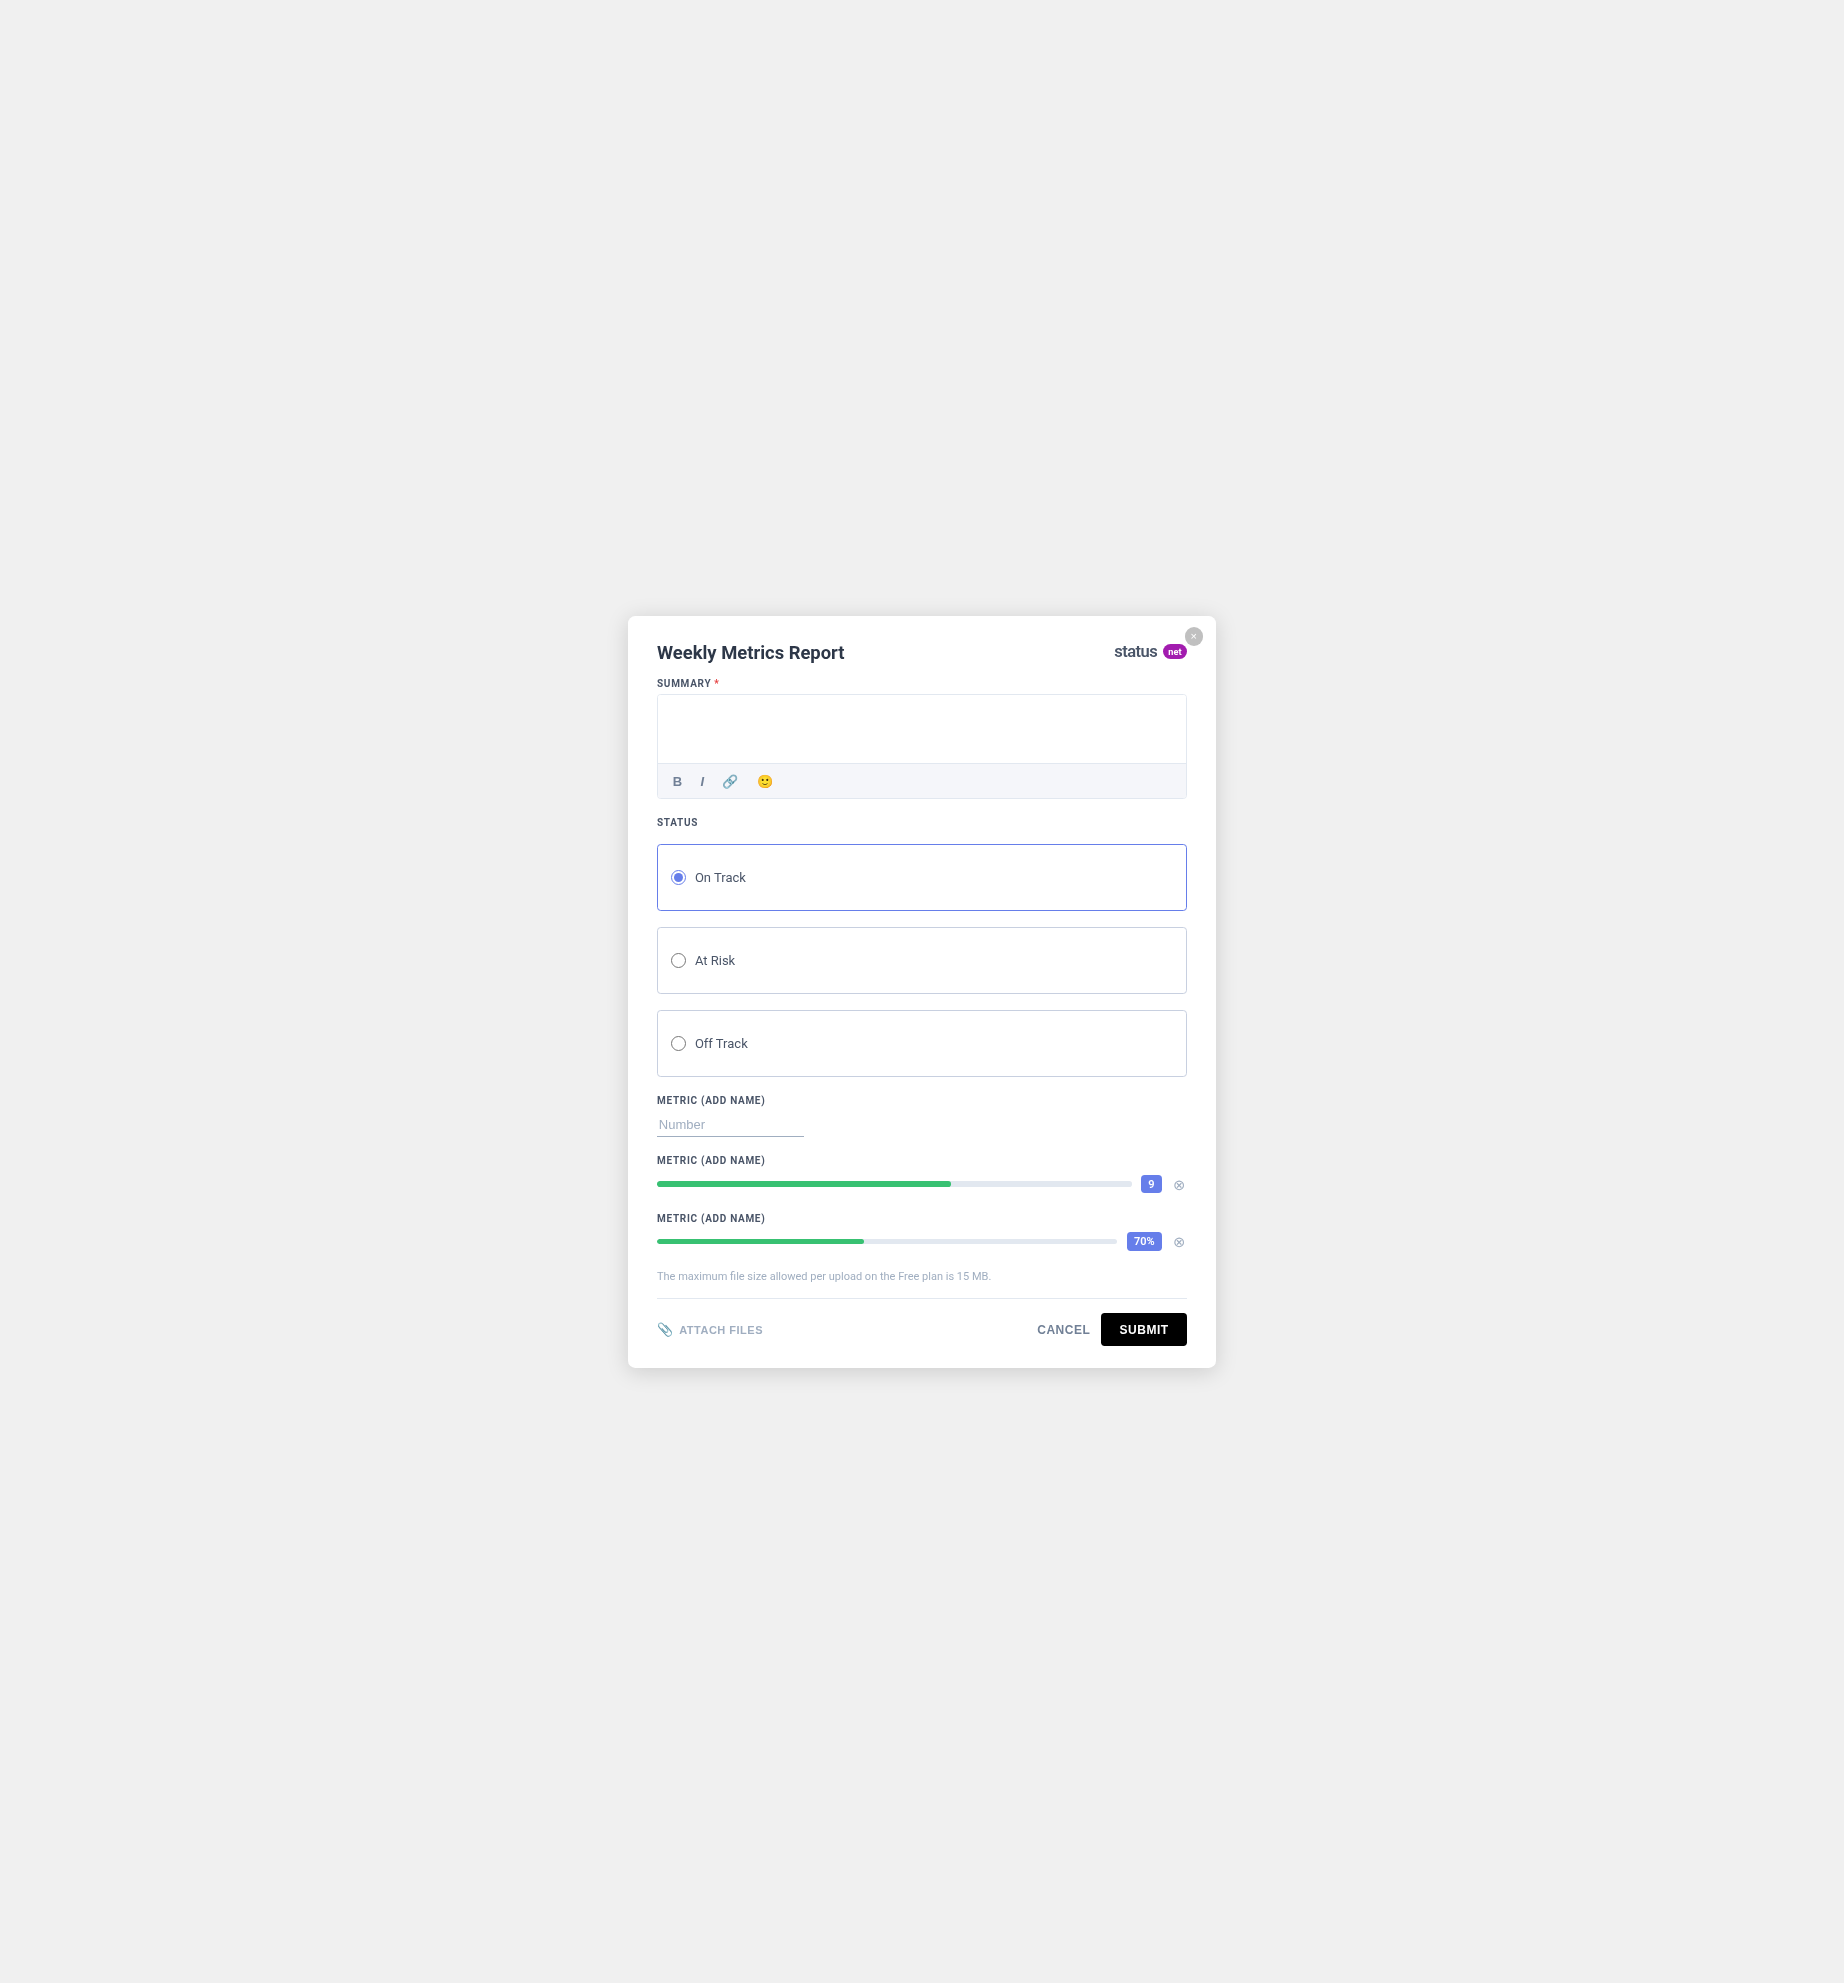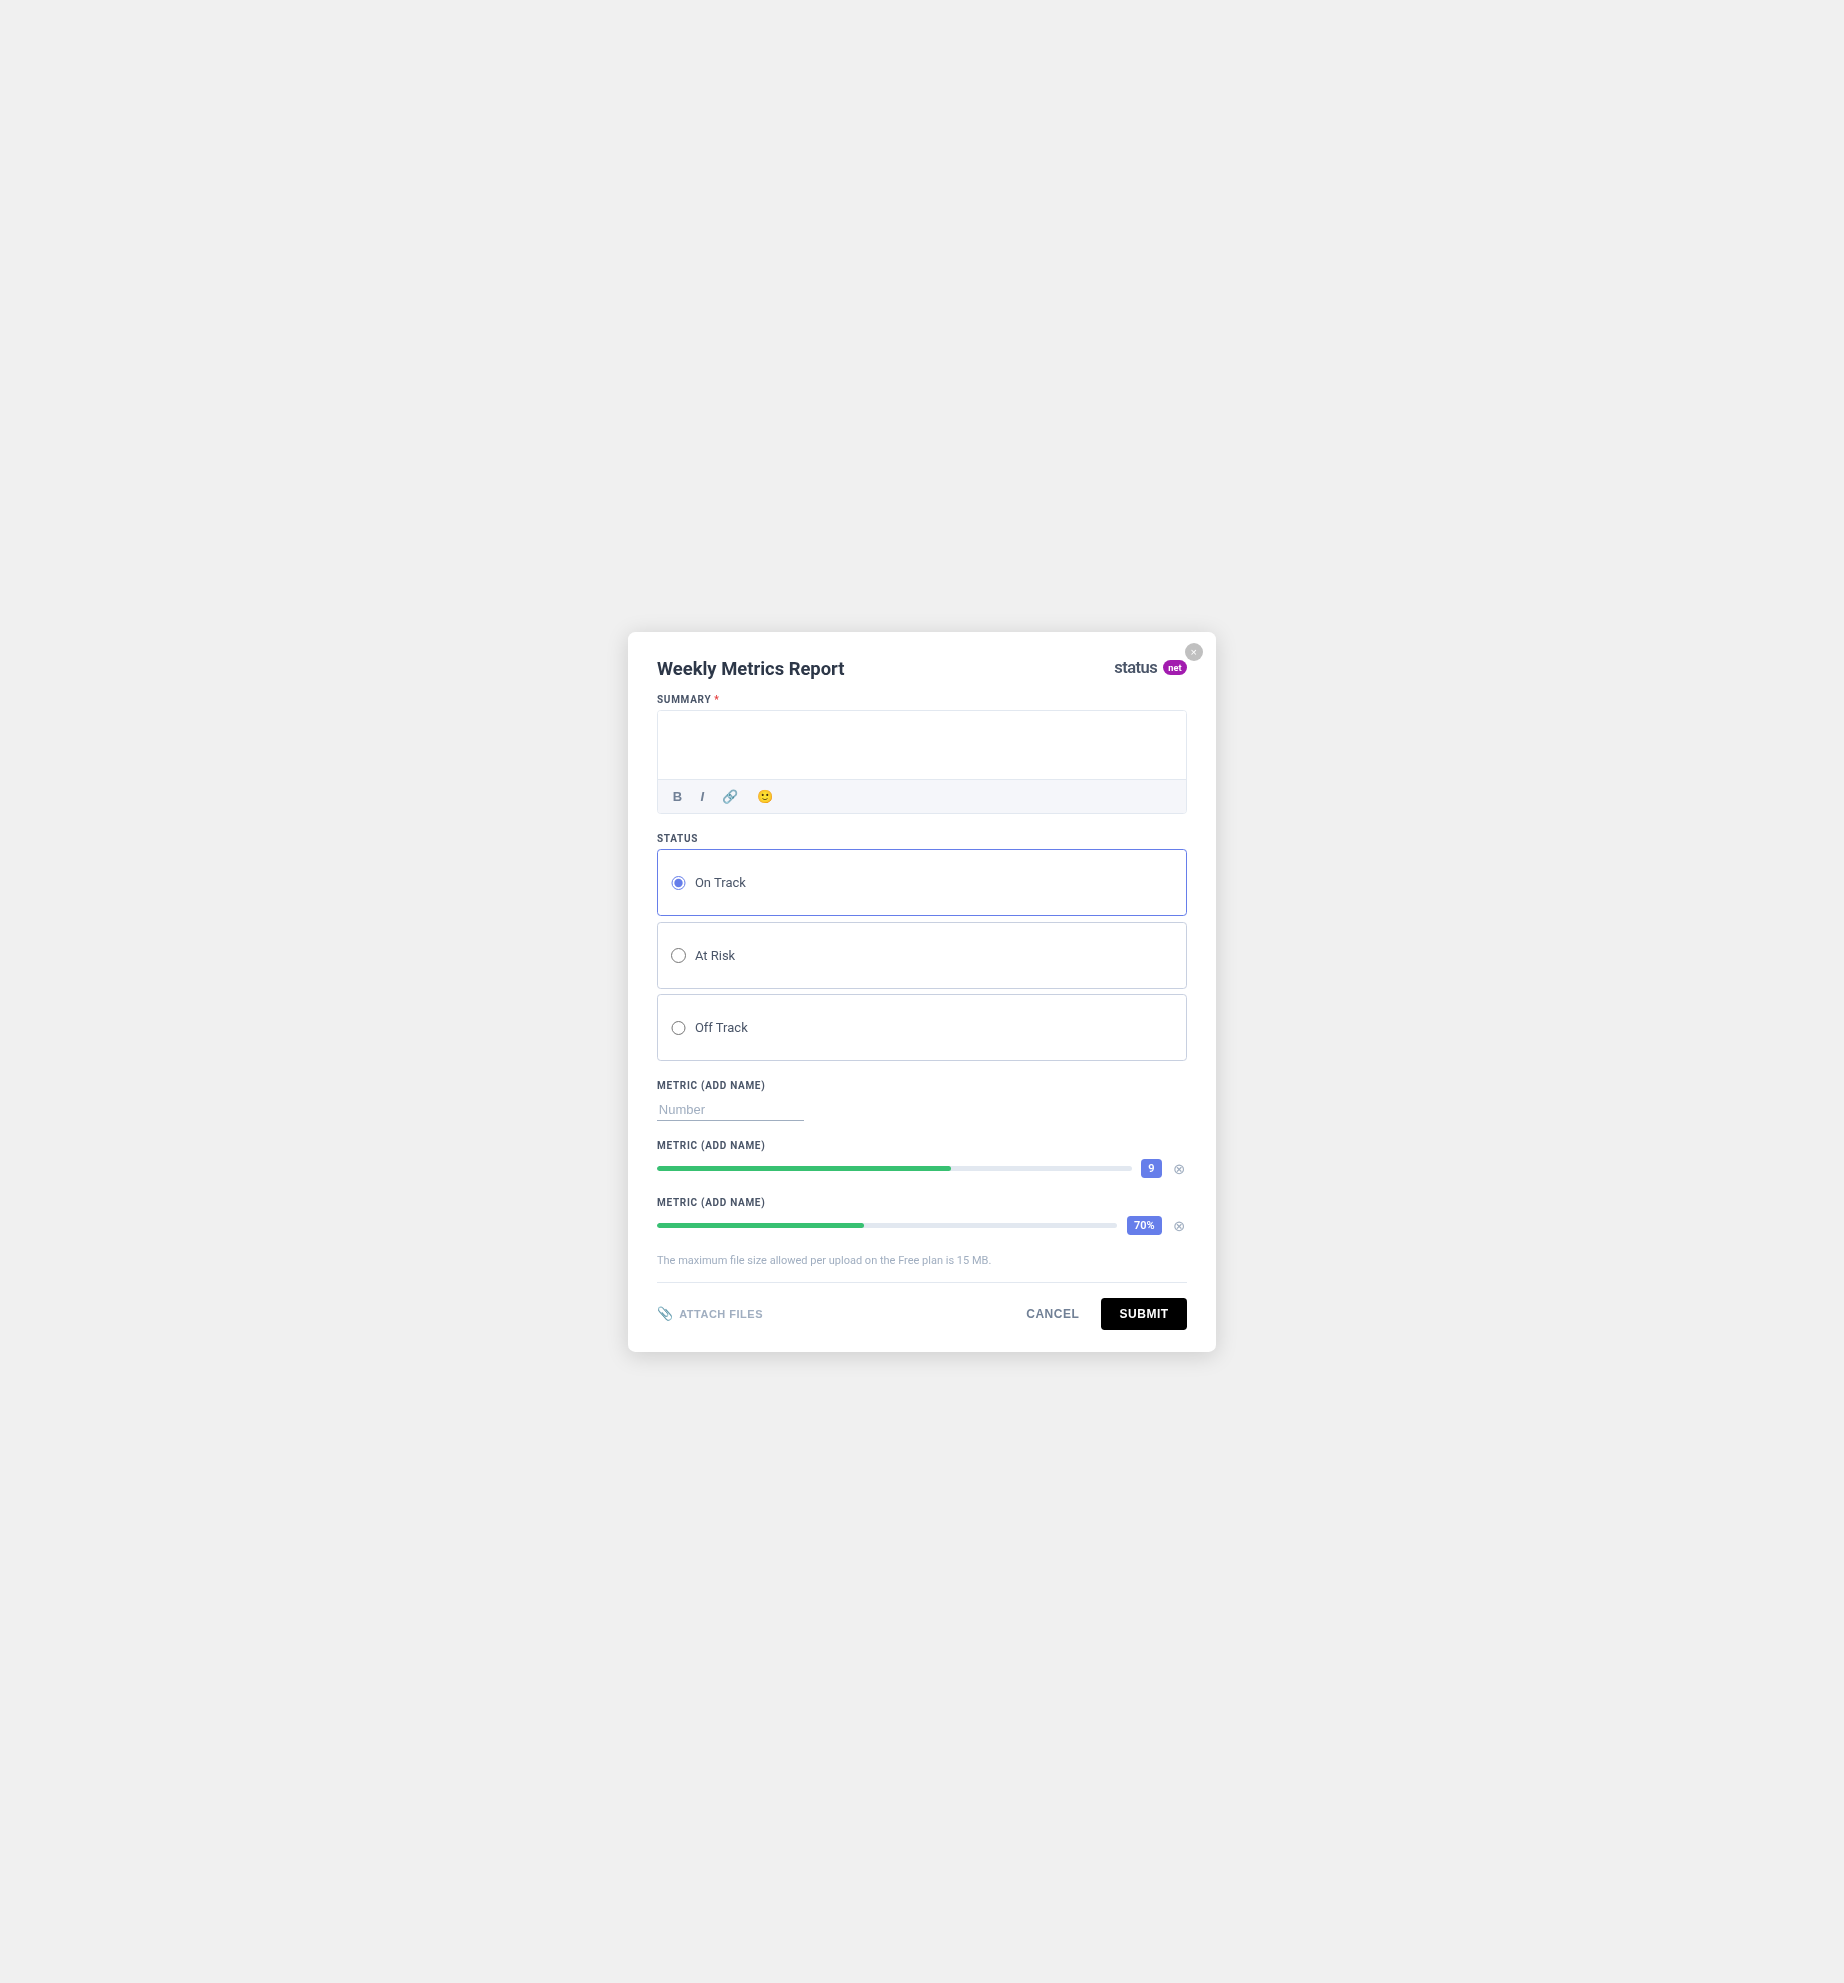--- a/index.html
+++ b/index.html
@@ -149,20 +149,21 @@
     .status-option {
       display: flex;
       align-items: flex-end;
       border: 0.9px solid #c8d0e0;
       border-radius: 3.7px;
       padding: 25px 13px;
       margin-bottom: 5.5px;
       cursor: pointer;
       background: #fff;
       gap: 9.2px;
+      margin-top: 16px;
     }
 
     .status-option.selected {
       border-color: #667eea;
       background: #fff;
     }
 
     .status-option input[type="radio"] {
       accent-color: #667eea;
       width: 14.7px;
@@ -276,21 +277,20 @@
       cursor: pointer;
       color: #a0aec0;
       font-size: 11px;
       font-weight: 600;
       letter-spacing: 0.5px;
       text-transform: uppercase;
     }
 
     .footer-actions {
       display: flex;
-      gap: 11px;
       align-items: center;
     }
 
     .cancel-btn {
       background: none;
       border: none;
       cursor: pointer;
       color: #718096;
       font-size: 12px;
       font-weight: 600;

